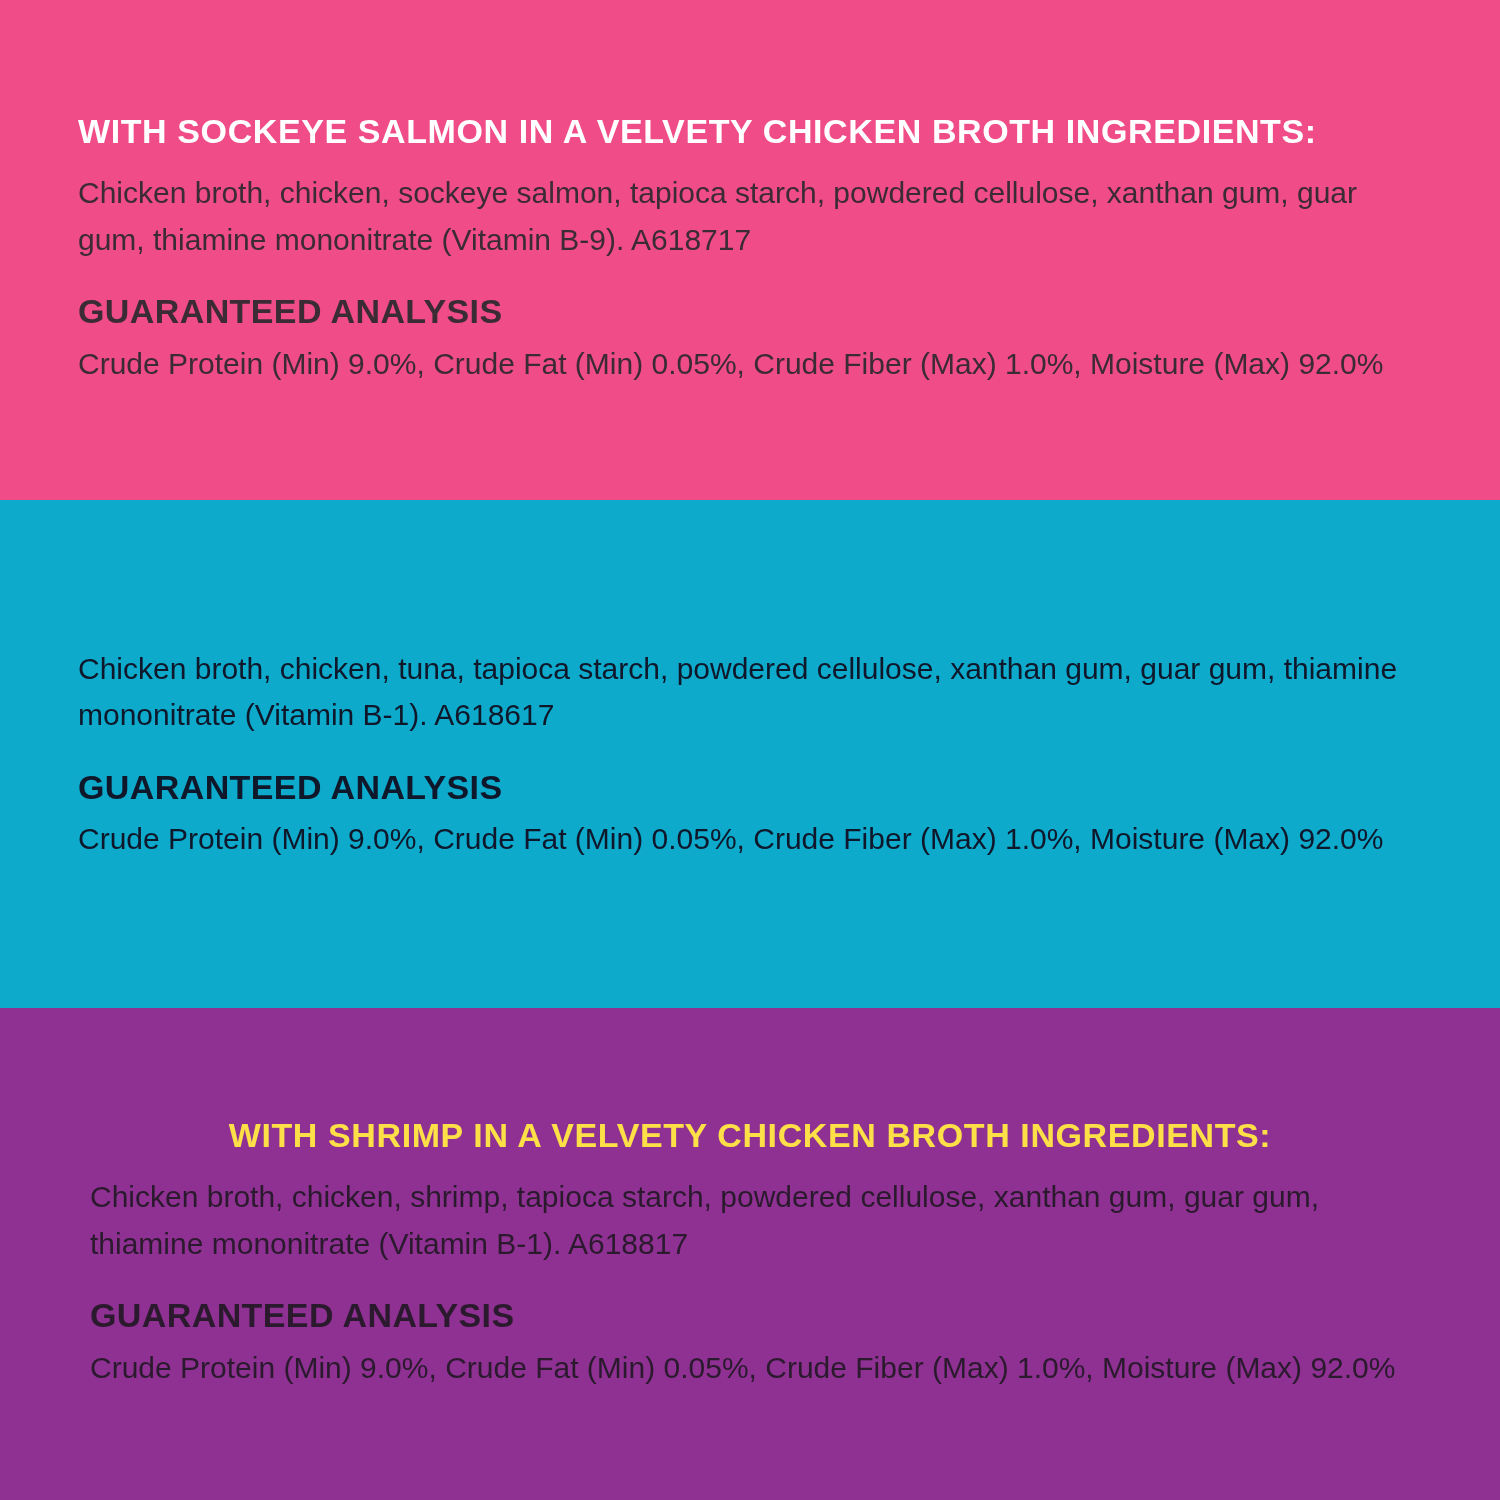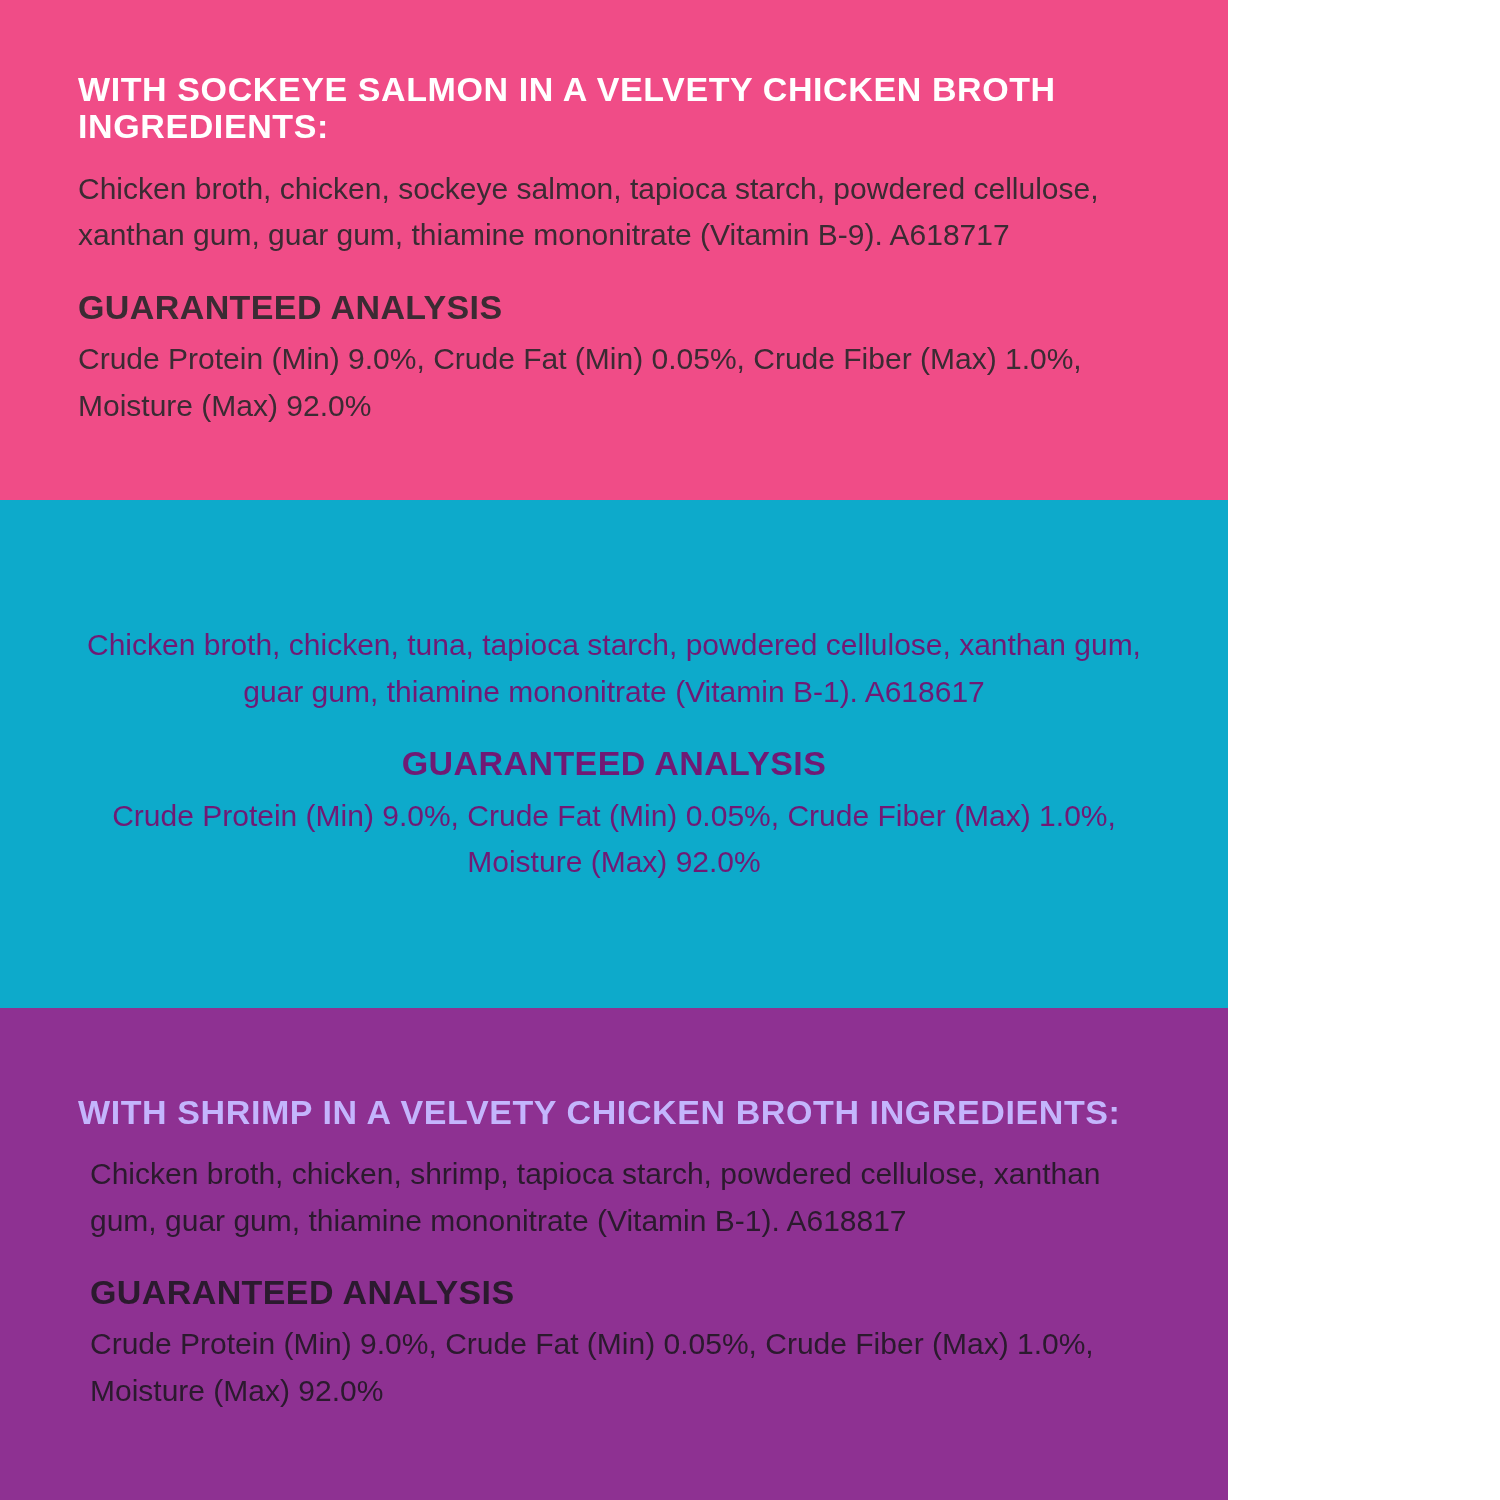--- a/index.html
+++ b/index.html
@@ -6,21 +6,21 @@
     margin: 0;
     padding: 0;
   }
   body {
     width: 1500px;
     height: 1500px;
     font-family: "Liberation Sans", sans-serif;
     overflow: hidden;
   }
   .panel {
-    width: 1228px;
+    width: 1500px;
     box-sizing: border-box;
     padding: 0 78px;
     display: flex;
     flex-direction: column;
     justify-content: center;
   }
   #panel-0 { height: 500px; background: #F04C87; }
   #panel-1 { height: 508px; background: #0DAACB; }
   #panel-2 { height: 492px; background: #8E3192; }
 
@@ -44,24 +44,24 @@
     font-family: "Liberation Sans", sans-serif;
     font-weight: bold;
     font-size: 34px;
     letter-spacing: 0.4px;
     text-transform: uppercase;
     margin: 30px 0 10px 0;
     line-height: 1.1;
   }
   
   #panel-0 .body-text, #panel-0 .sub-title { color: #3B2B33; }
-  #panel-1 .body-text, #panel-1 .sub-title { color: #701a75; text-align: center; }
+  #panel-1 .body-text, #panel-1 .sub-title { color: #0f172a; }
   #panel-2 .body-text, #panel-2 .sub-title { color: #2B1A2E; margin-left: 12px; }
 
-  #panel-2 .panel-title { color: #c4b5fd; }
+  #panel-2 .panel-title { color: #fde047; text-align: center; }
 </style>
 </head>
 <body>
 
 <section class="panel" id="panel-0">
   <h2 class="panel-title">WITH SOCKEYE SALMON IN A VELVETY CHICKEN BROTH INGREDIENTS:</h2>
   <p class="body-text">Chicken broth, chicken, sockeye salmon, tapioca starch, powdered cellulose, xanthan gum, guar gum, thiamine mononitrate (Vitamin B-9). A618717</p>
   <h3 class="sub-title">GUARANTEED ANALYSIS</h3>
   <p class="body-text">Crude Protein (Min) 9.0%, Crude Fat (Min) 0.05%, Crude Fiber (Max) 1.0%, Moisture (Max) 92.0%</p>
 </section>

